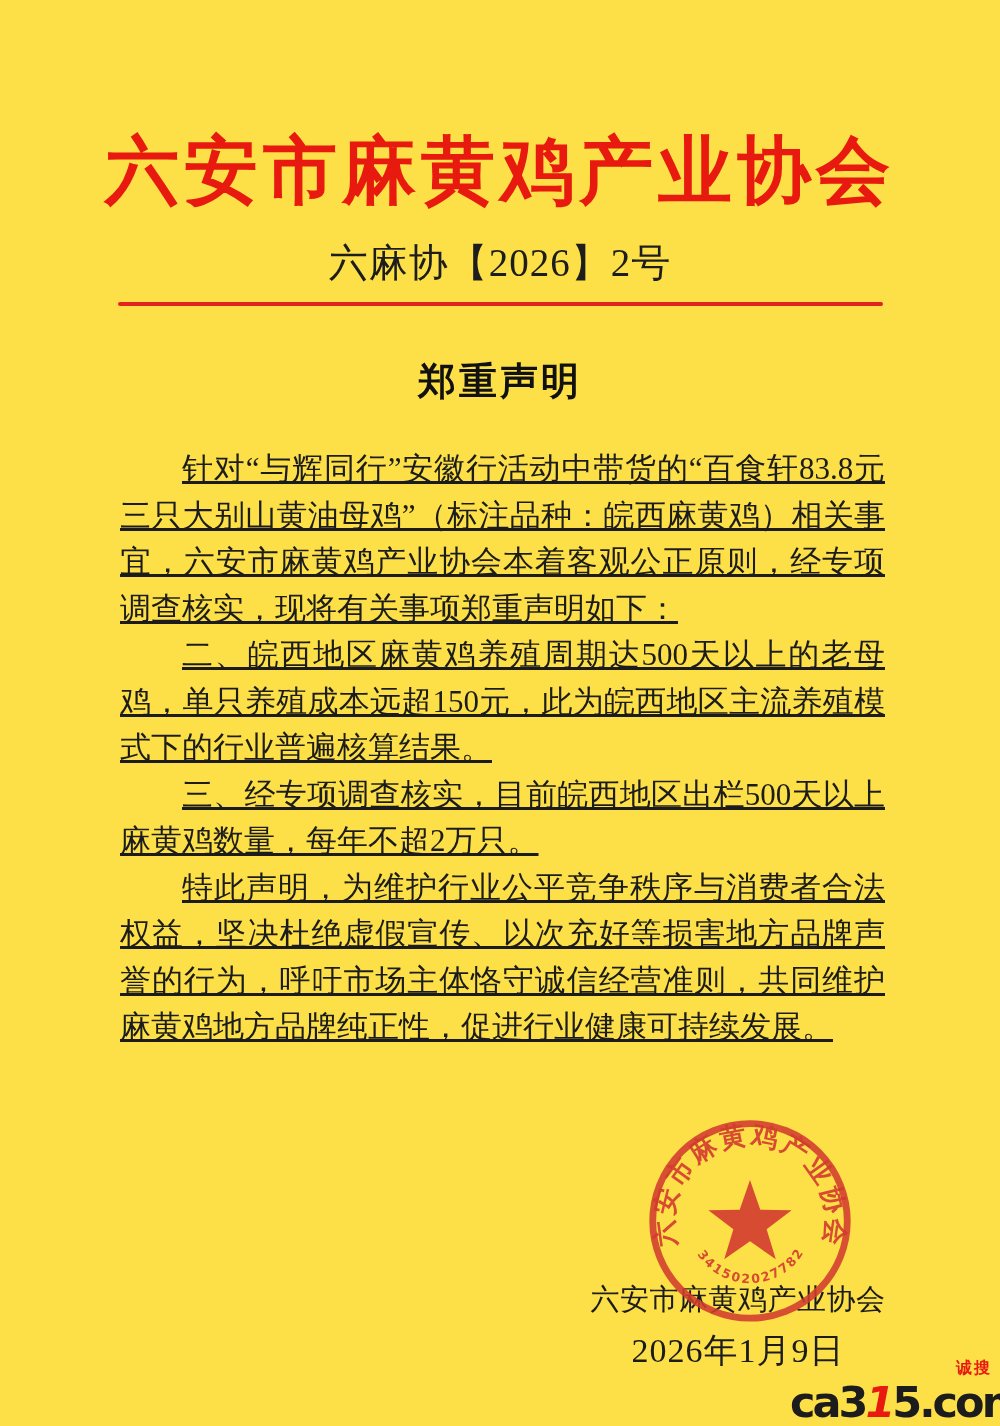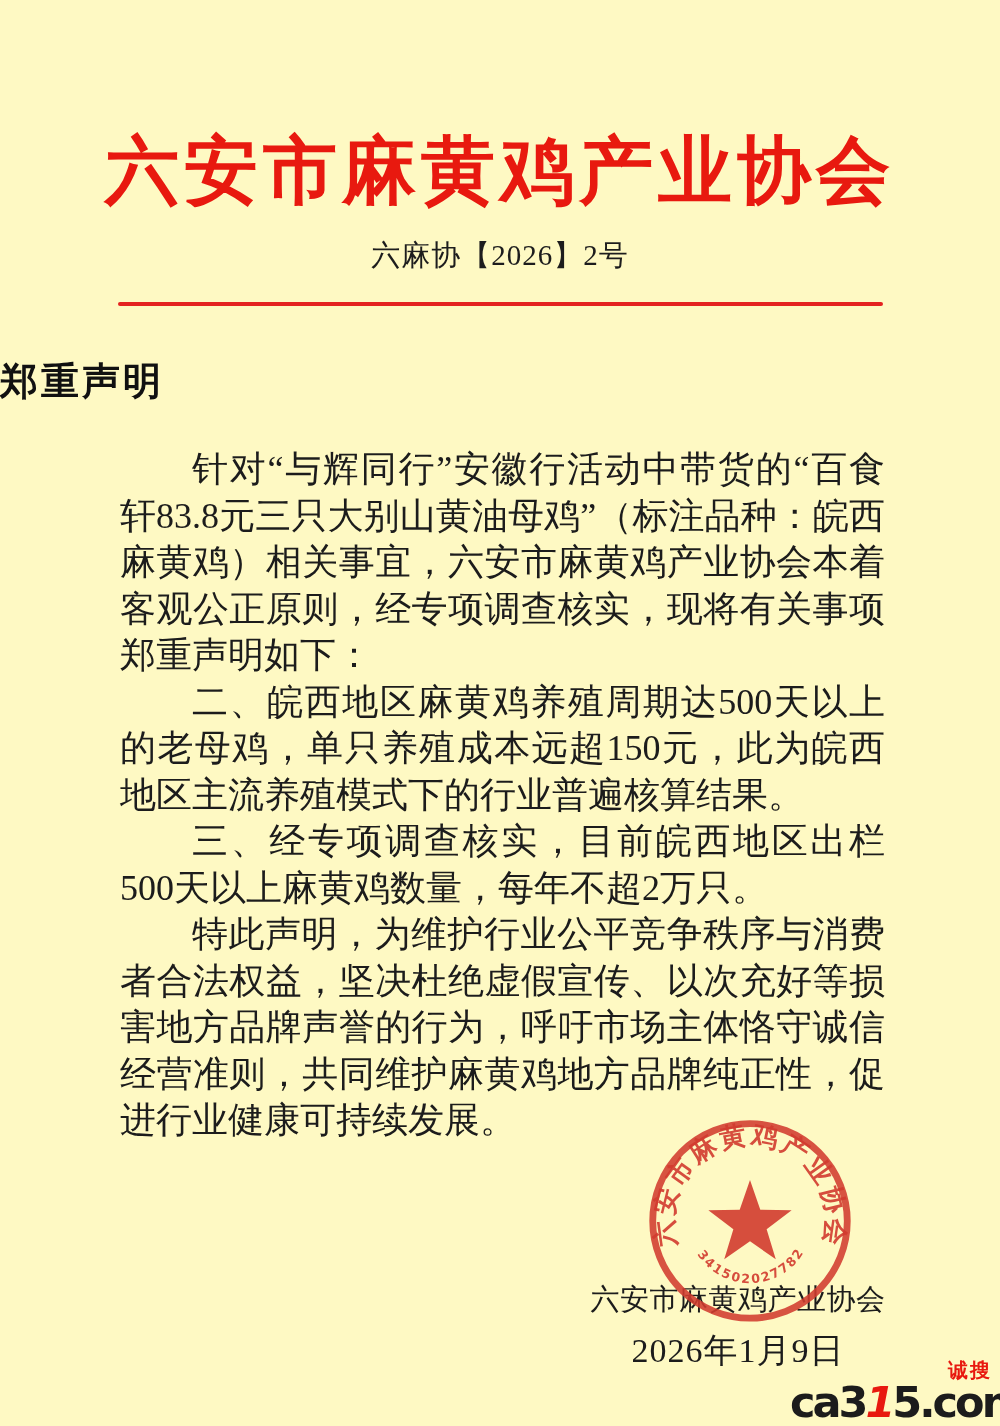--- a/index.html
+++ b/index.html
@@ -2,55 +2,57 @@
 <html><head>
 <meta charset="utf-8">
 <style>
   html,body{margin:0;padding:0;}
   body{
     width:1000px;height:1426px;
     background:#ffffff;
     font-family:"Liberation Serif","DejaVu Serif",serif;
     position:relative;overflow:hidden;
   }
-  .page{position:absolute;inset:0;background:#fef9c3;padding-left:48px;}
+  .page{position:absolute;inset:0;background:#fde047;padding-left:48px;}
 
   
   .org-title{
     position:absolute;top:122px;left:0;width:1000px;
     text-align:center;
     font-size:74px;font-weight:bold;
     color:#e8190f;
     letter-spacing:5px;
     white-space:nowrap;
     margin:0;
   }
   .doc-number{
     position:absolute;top:236px;left:0;width:1000px;
     text-align:center;
-    font-size:29px;color:#1d1d1d;
+    font-size:39px;color:#1d1d1d;
     letter-spacing:1px;
   }
   .header-rule{
     position:absolute;top:302px;left:118px;width:765px;height:4px;
     background:#e42320;border-radius:2px;
   }
 
   
   .statement-title{
     position:absolute;top:356px;left:0;width:1000px;
+    text-align:center;
     font-size:38px;font-weight:bold;color:#111;
     letter-spacing:3px;margin:0;
   }
 
   
   .statement-body{
     position:absolute;top:446px;left:120px;width:765px;
-    font-size:36px;line-height:46.5px;color:#1c1c1c;
+    font-size:31px;line-height:46.5px;color:#1c1c1c;
     text-align:justify;
+    text-decoration:underline;
   }
   .statement-body p{margin:0;text-indent:2em;}
 
   
   .signature-block{
     position:absolute;top:1280px;right:112px;width:300px;
     color:#1c1c1c;text-align:center;
   }
   .signature-line{font-size:29px;white-space:nowrap;letter-spacing:0.5px;}
   .date-line{font-size:34px;margin-top:8px;letter-spacing:1px;}
@@ -68,21 +70,21 @@
     z-index:6;
   }
   .wm-main{
     position:absolute;left:0;bottom:0;
     font-size:43px;font-weight:bold;letter-spacing:-3px;
     color:#1c1c1c;white-space:nowrap;line-height:1;
   }
   .wm-accent{color:#e8190f;font-style:italic;}
   .wm-cn{
     position:absolute;right:-2px;top:-2px;
-    font-size:20px;font-weight:bold;color:#e8190f;
+    font-size:16px;font-weight:bold;color:#e8190f;
     letter-spacing:2px;line-height:1;
   }
 </style>
 </head>
 <body>
 
 <div class="page">
 
   <header>
     <h1 class="org-title">六安市麻黄鸡产业协会</h1>

